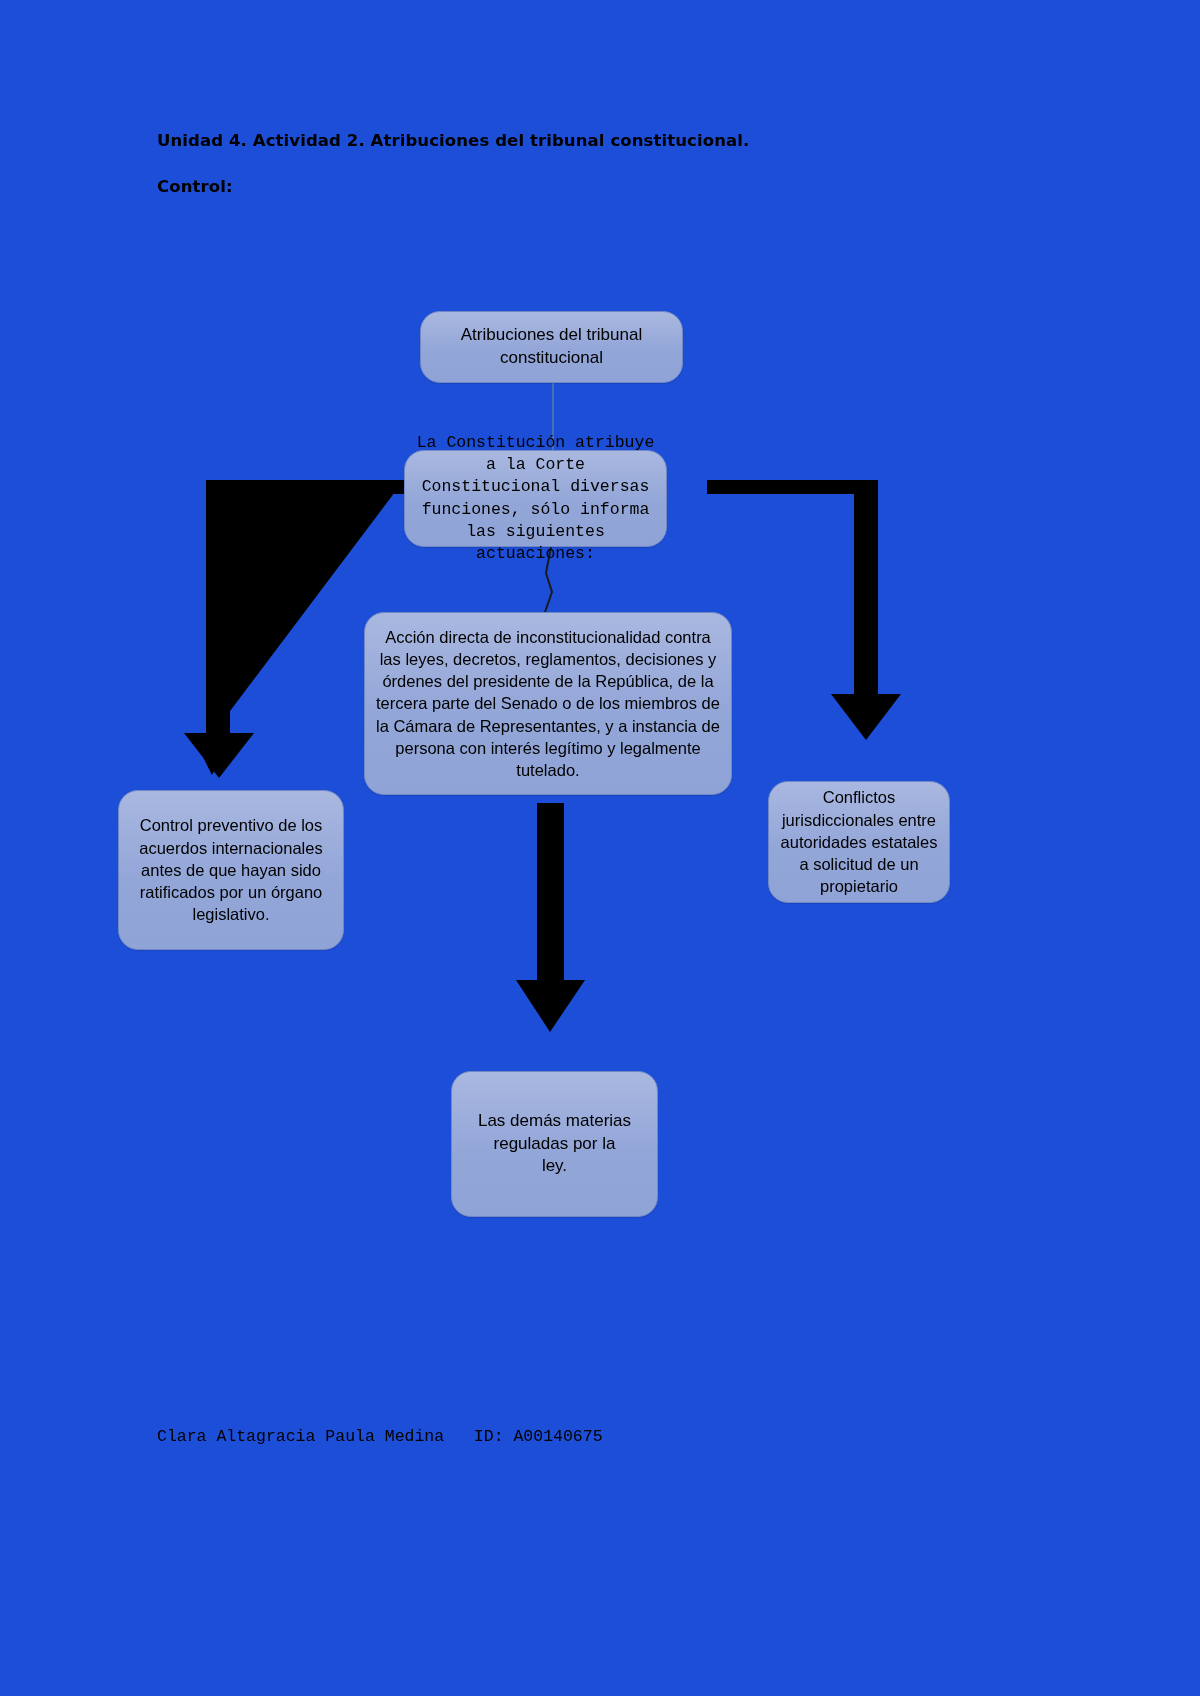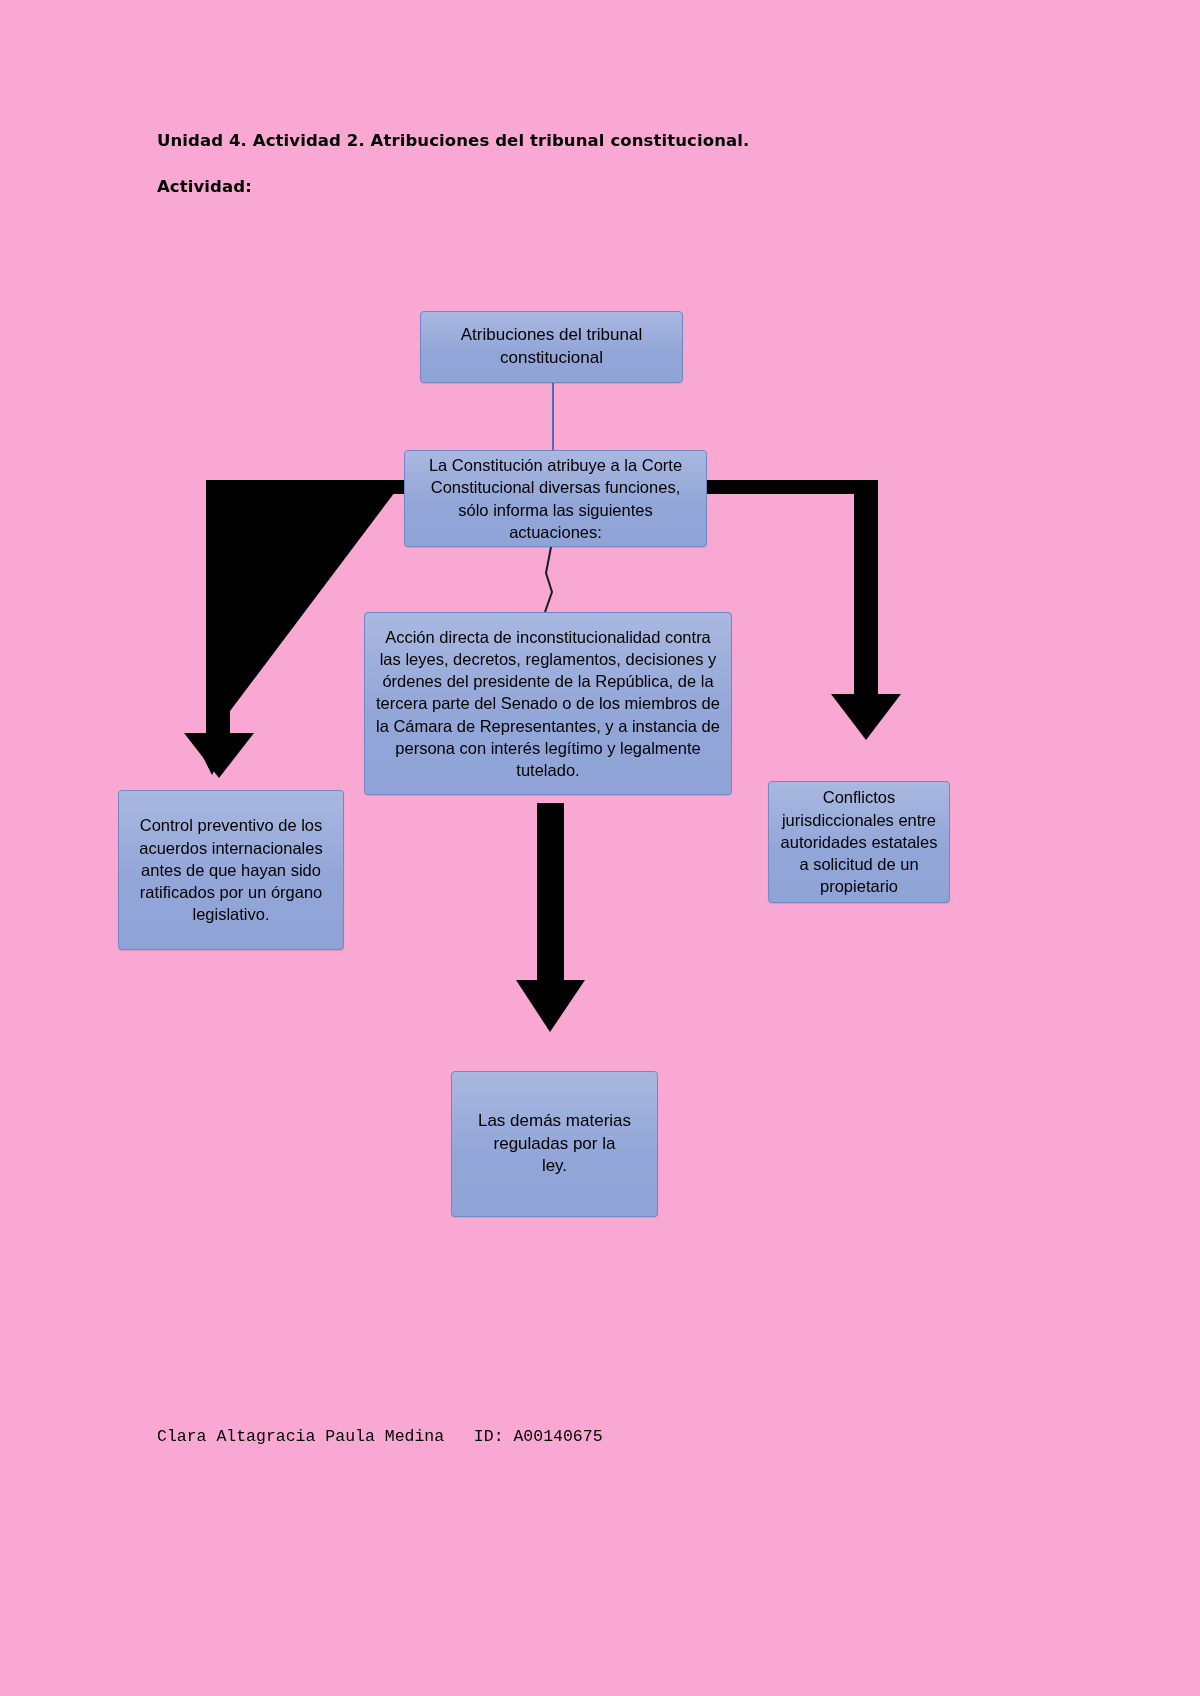--- a/index.html
+++ b/index.html
@@ -4,21 +4,21 @@
 <style>
   html, body {
     margin: 0;
     padding: 0;
     background: #ffffff;
   }
   .page {
     position: relative;
     width: 1200px;
     height: 1696px;
-    background: #f9a8d4;
+    background: #1d4ed8;
     overflow: hidden;
     font-family: "Liberation Sans", sans-serif;
   }
 
   
   .doc-text {
     position: absolute;
     left: 157px;
     top: 128px;
     width: 790px;
@@ -60,49 +60,49 @@
     display: block;
   }
 
   
   .node {
     position: absolute;
     box-sizing: border-box;
     background: linear-gradient(to bottom, #a9b8e0 0%, #93a6d8 55%, #8fa3d6 100%);
     background-color: #99aadd;
     border: 1px solid #7089c4;
-    border-radius: 4px;
+    border-radius: 20px;
     display: flex;
     align-items: center;
     justify-content: center;
     text-align: center;
     color: #000000;
     font-family: "Liberation Sans", sans-serif;
     font-size: 17px;
     line-height: 1.35;
     padding: 6px 10px;
     box-shadow: 0 1px 1px rgba(0,0,0,0.10);
   }
   .node span { display: block; white-space: pre-line; }
 
   #node-root      { left: 420px; top: 311px;  width: 263px; height: 72px;  }
-  #node-intro     { left: 404px; top: 450px;  width: 303px; height: 97px;  font-size: 16.5px; }
+  #node-intro     { left: 404px; top: 450px;  width: 263px; height: 97px;  font-size: 16.5px; font-family: Liberation Mono, monospace; }
   #node-accion    { left: 364px; top: 612px;  width: 368px; height: 183px; font-size: 16.5px; }
   #node-control   { left: 118px; top: 790px;  width: 226px; height: 160px; font-size: 16.5px; }
   #node-conflicto { left: 768px; top: 781px;  width: 182px; height: 122px; font-size: 16.5px; }
   #node-demas     { left: 451px; top: 1071px; width: 207px; height: 146px; font-size: 17px; }
 </style>
 </head>
 <body>
 
 <div class="page">
 
   <div class="doc-text">
     <p class="doc-line">Unidad 4. Actividad 2. Atribuciones del tribunal constitucional.</p>
-    <p class="doc-line">Actividad:</p>
+    <p class="doc-line">Control:</p>
   </div>
 
   <div class="diagram">
     <svg width="1200" height="1696" viewBox="0 0 1200 1696" xmlns="http://www.w3.org/2000/svg">
 
       <line x1="553" y1="383" x2="553" y2="450" stroke="#4a6fb5" stroke-width="2"></line>
 
       <path d="M 551 547 L 546 573 L 552 592 L 545 612" stroke="#1a1a1a" stroke-width="2" fill="none"></path>
 
       <g>

